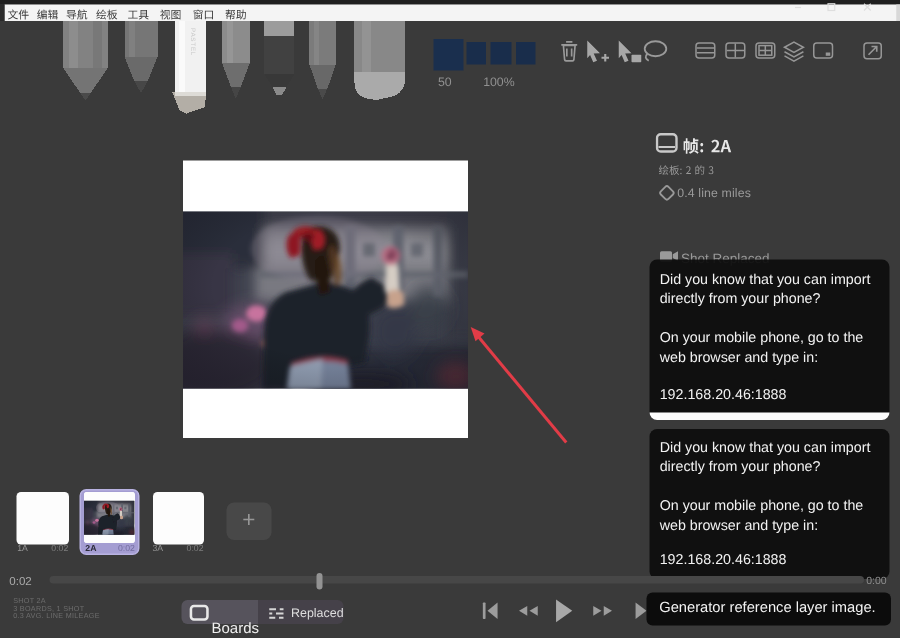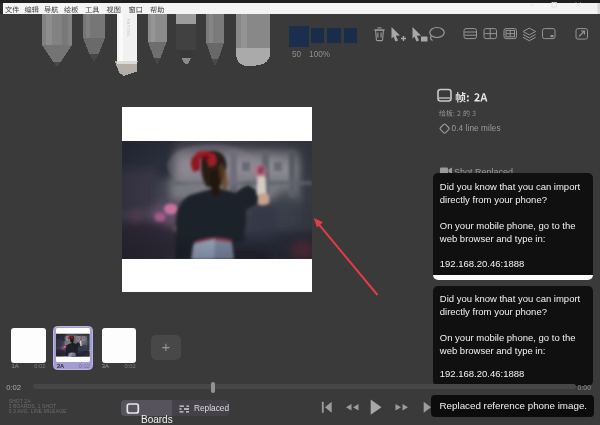--- a/index.html
+++ b/index.html
@@ -78,21 +78,21 @@
         <rect x="236.3" y="0" width="33.7" height="34" fill="#888888"></rect>
 <rect x="241" y="0" width="6" height="34" fill="#939393"></rect>
 <path d="M236.3 34 L270 34 L270 39 Q270 46.5 263 50 L252 52.5 Q236.3 52.5 236.3 41 Z" fill="#aaaaaa"></path>
       </g>
 </svg>
 
 <div class="abs" style="left:288.5px;top:26px;width:20px;height:21px;background:#1a2f4e"></div>
 <div class="abs" style="left:310.5px;top:27.5px;width:13.5px;height:15.5px;background:#192d4b"></div>
 <div class="abs" style="left:327px;top:27.5px;width:13.5px;height:15.5px;background:#192d4b"></div>
 <div class="abs" style="left:343.5px;top:27.5px;width:13.5px;height:15.5px;background:#192d4b"></div>
-<div class="abs" style="left:292px;top:50px;width:70px;font-size:8.2px;color:#909090">50<span style="margin-left:8px">100%</span></div>
+<div class="abs" style="left:292px;top:50px;width:70px;font-size:8.2px;color:#909090">50<span style="margin-left:21px">100%</span></div>
 
 <svg class="abs" style="left:370px;top:25px" width="230px" height="20" fill="none" stroke="#9a9a9a">
 
 <g stroke-width="1.1">
         <path d="M5.6 5.2 h7.8 l-0.8 9.6 a0.9 0.9 0 0 1 -0.9 0.8 h-4.4 a0.9 0.9 0 0 1 -0.9 -0.8 Z"></path>
 <path d="M4.2 4.9 h10.6"></path>
         <path d="M7.4 2.9 h4.2"></path>
         <path d="M7.9 7.4 v5.2 M11.1 7.4 v5.2"></path>
       </g>
 
@@ -353,14 +353,14 @@
 <div class="abs" style="left:194px;top:403.4px;font-size:8.3px;color:#dedede">Replaced</div>
 
 <svg class="abs" style="left:318px;top:396px" width="120" height="22" fill="#9c9c9c">
 <rect x="3.9" y="5.7" width="1.8" height="11" rx="0.5"></rect>
       <path d="M13.7 5.7 v11 L7 11.2 Z"></path>
 <path d="M33.5 8 v6.5 L28 11.2 Z M40.5 8 v6.5 L35 11.2 Z"></path>
 <path d="M52.7 3.6 L63.5 11.2 L52.7 18.8 Z" fill="#a8a8a8"></path>
 <path d="M77.5 8 v6.5 L83 11.2 Z M84.5 8 v6.5 L90 11.2 Z"></path>
 <path d="M105.7 5.7 L113 11.2 L105.7 16.7 Z"></path>
 </svg>
-<div class="abs" style="left:431px;top:394.8px;width:162.5px;height:22.5px;background:rgba(10,10,10,0.94);border-radius:4px;color:#f2f2f2;font-size:9.8px;line-height:22.5px;padding-left:8.5px">Replaced reference phone image.</div>
+<div class="abs" style="left:431px;top:394.8px;width:162.5px;height:22.5px;background:rgba(10,10,10,0.94);border-radius:4px;color:#f2f2f2;font-size:9.8px;line-height:22.5px;padding-left:8.5px">Generator reference layer image.</div>
 
 </div>
 </body></html>

